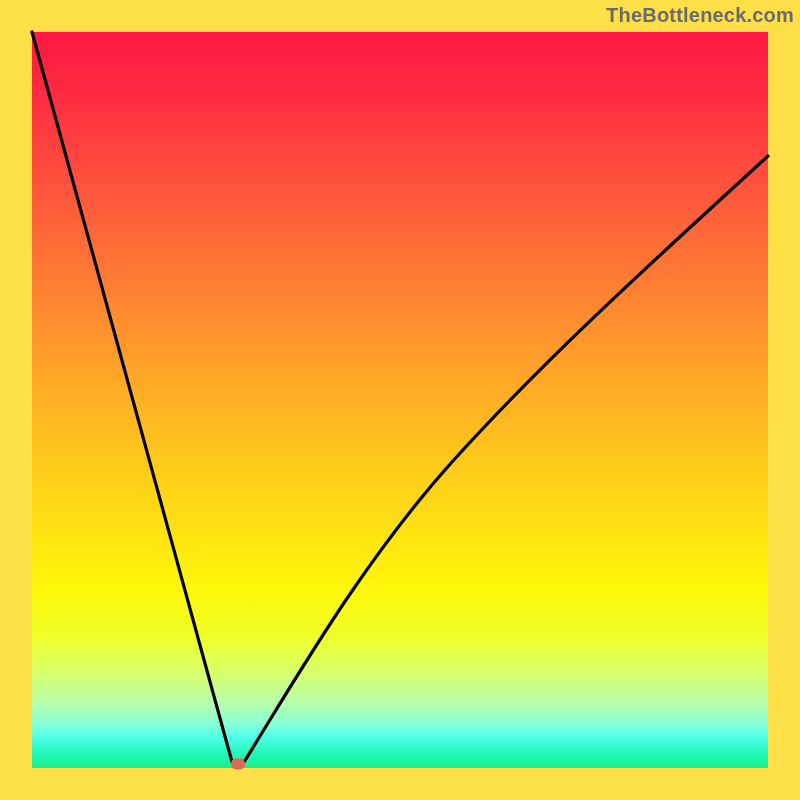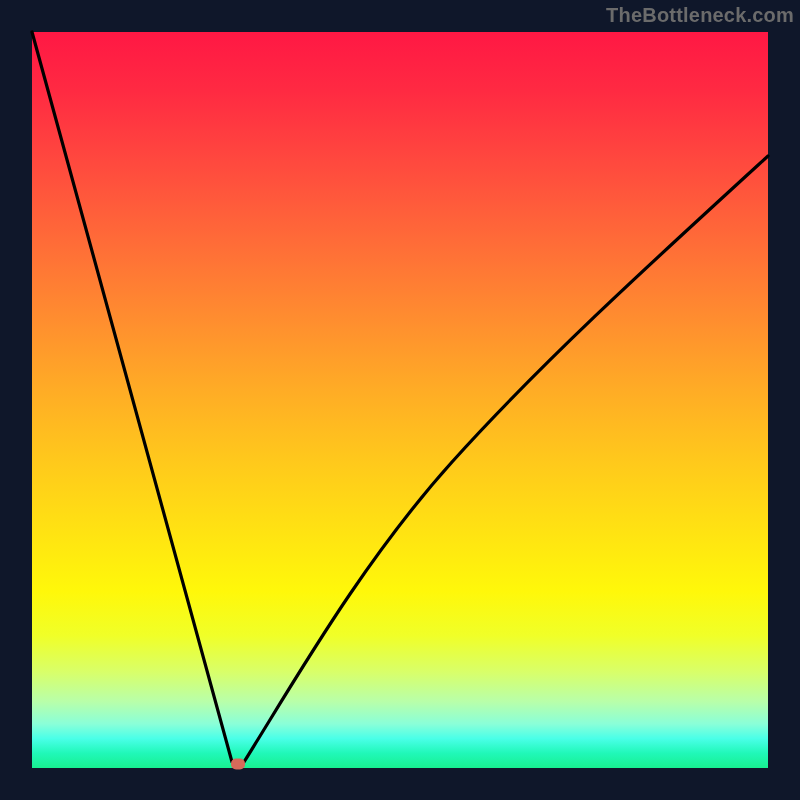--- a/index.html
+++ b/index.html
@@ -1,21 +1,21 @@
 <!DOCTYPE html>
 <html><head>
 <meta charset="utf-8">
 <style>
   * { margin: 0; padding: 0; box-sizing: border-box; }
   html, body { width: 800px; height: 800px; overflow: hidden; background: #000; }
   .frame {
     position: relative;
     width: 800px;
     height: 800px;
-    background: #0f172a;
+    background: #fde047;
   }
   .plot {
     position: absolute;
     left: 32px;
     top: 32px;
     width: 736px;
     height: 736px;
     background: linear-gradient(to bottom,
       #ff1844 0%,
       #ff2a42 8%,

